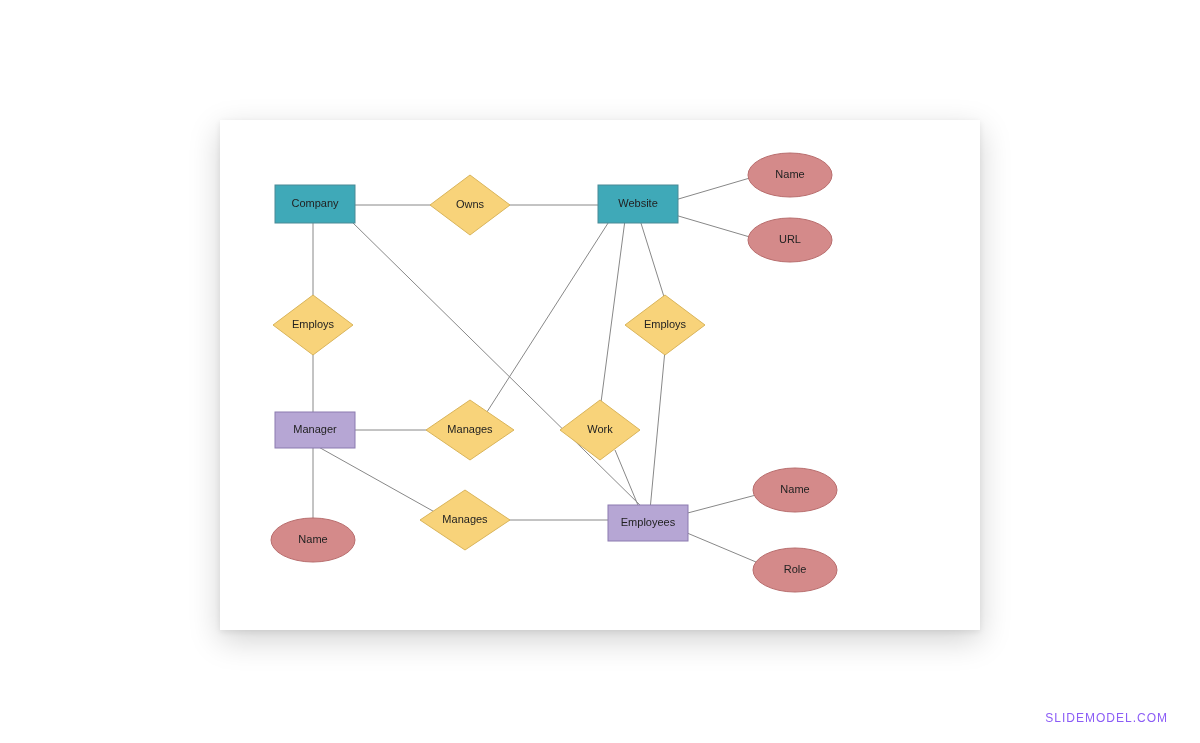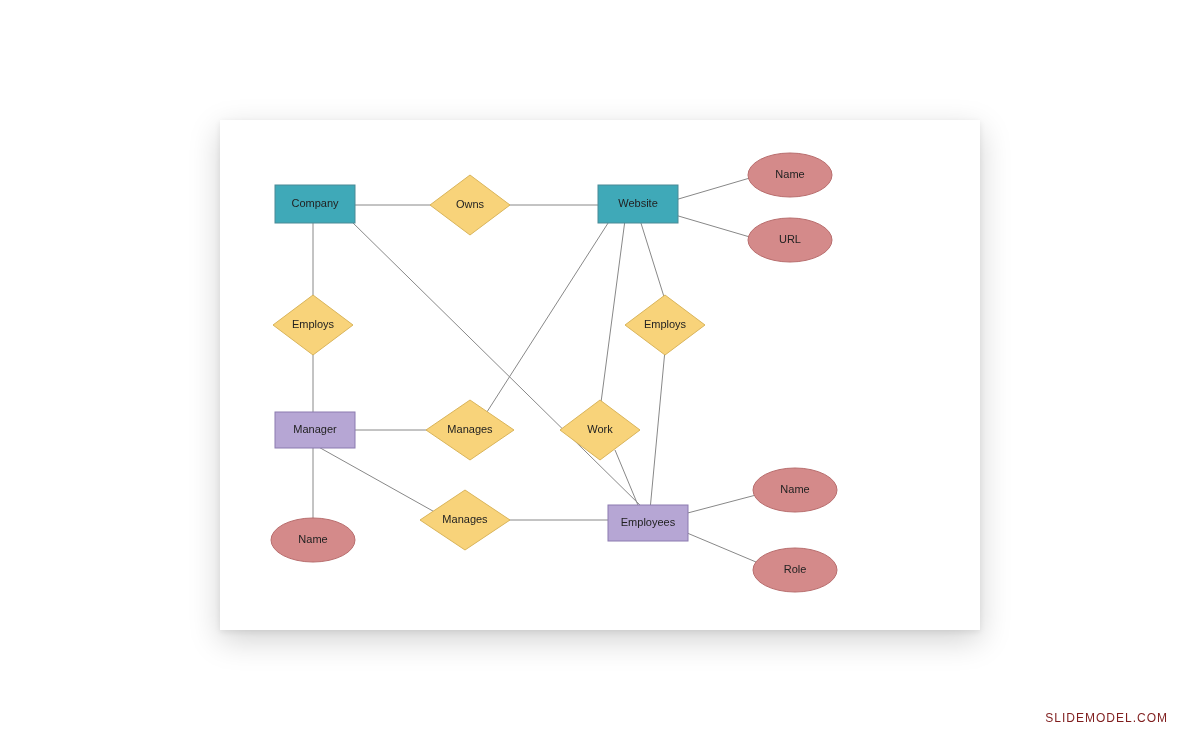--- a/index.html
+++ b/index.html
@@ -41,21 +41,21 @@
     fill: #222;
     text-anchor: middle;
     dominant-baseline: middle;
   }
   .watermark {
     position: absolute;
     right: 32px;
     bottom: 18px;
     font-size: 12px;
     letter-spacing: 1px;
-    color: #7f1d1d;
+    color: #8b5cf6;
     font-family: Arial, Helvetica, sans-serif;
   }
 </style>
 </head>
 <body>
 
 <div class="card">
 <svg viewBox="0 0 760 510">
 
   <g>

